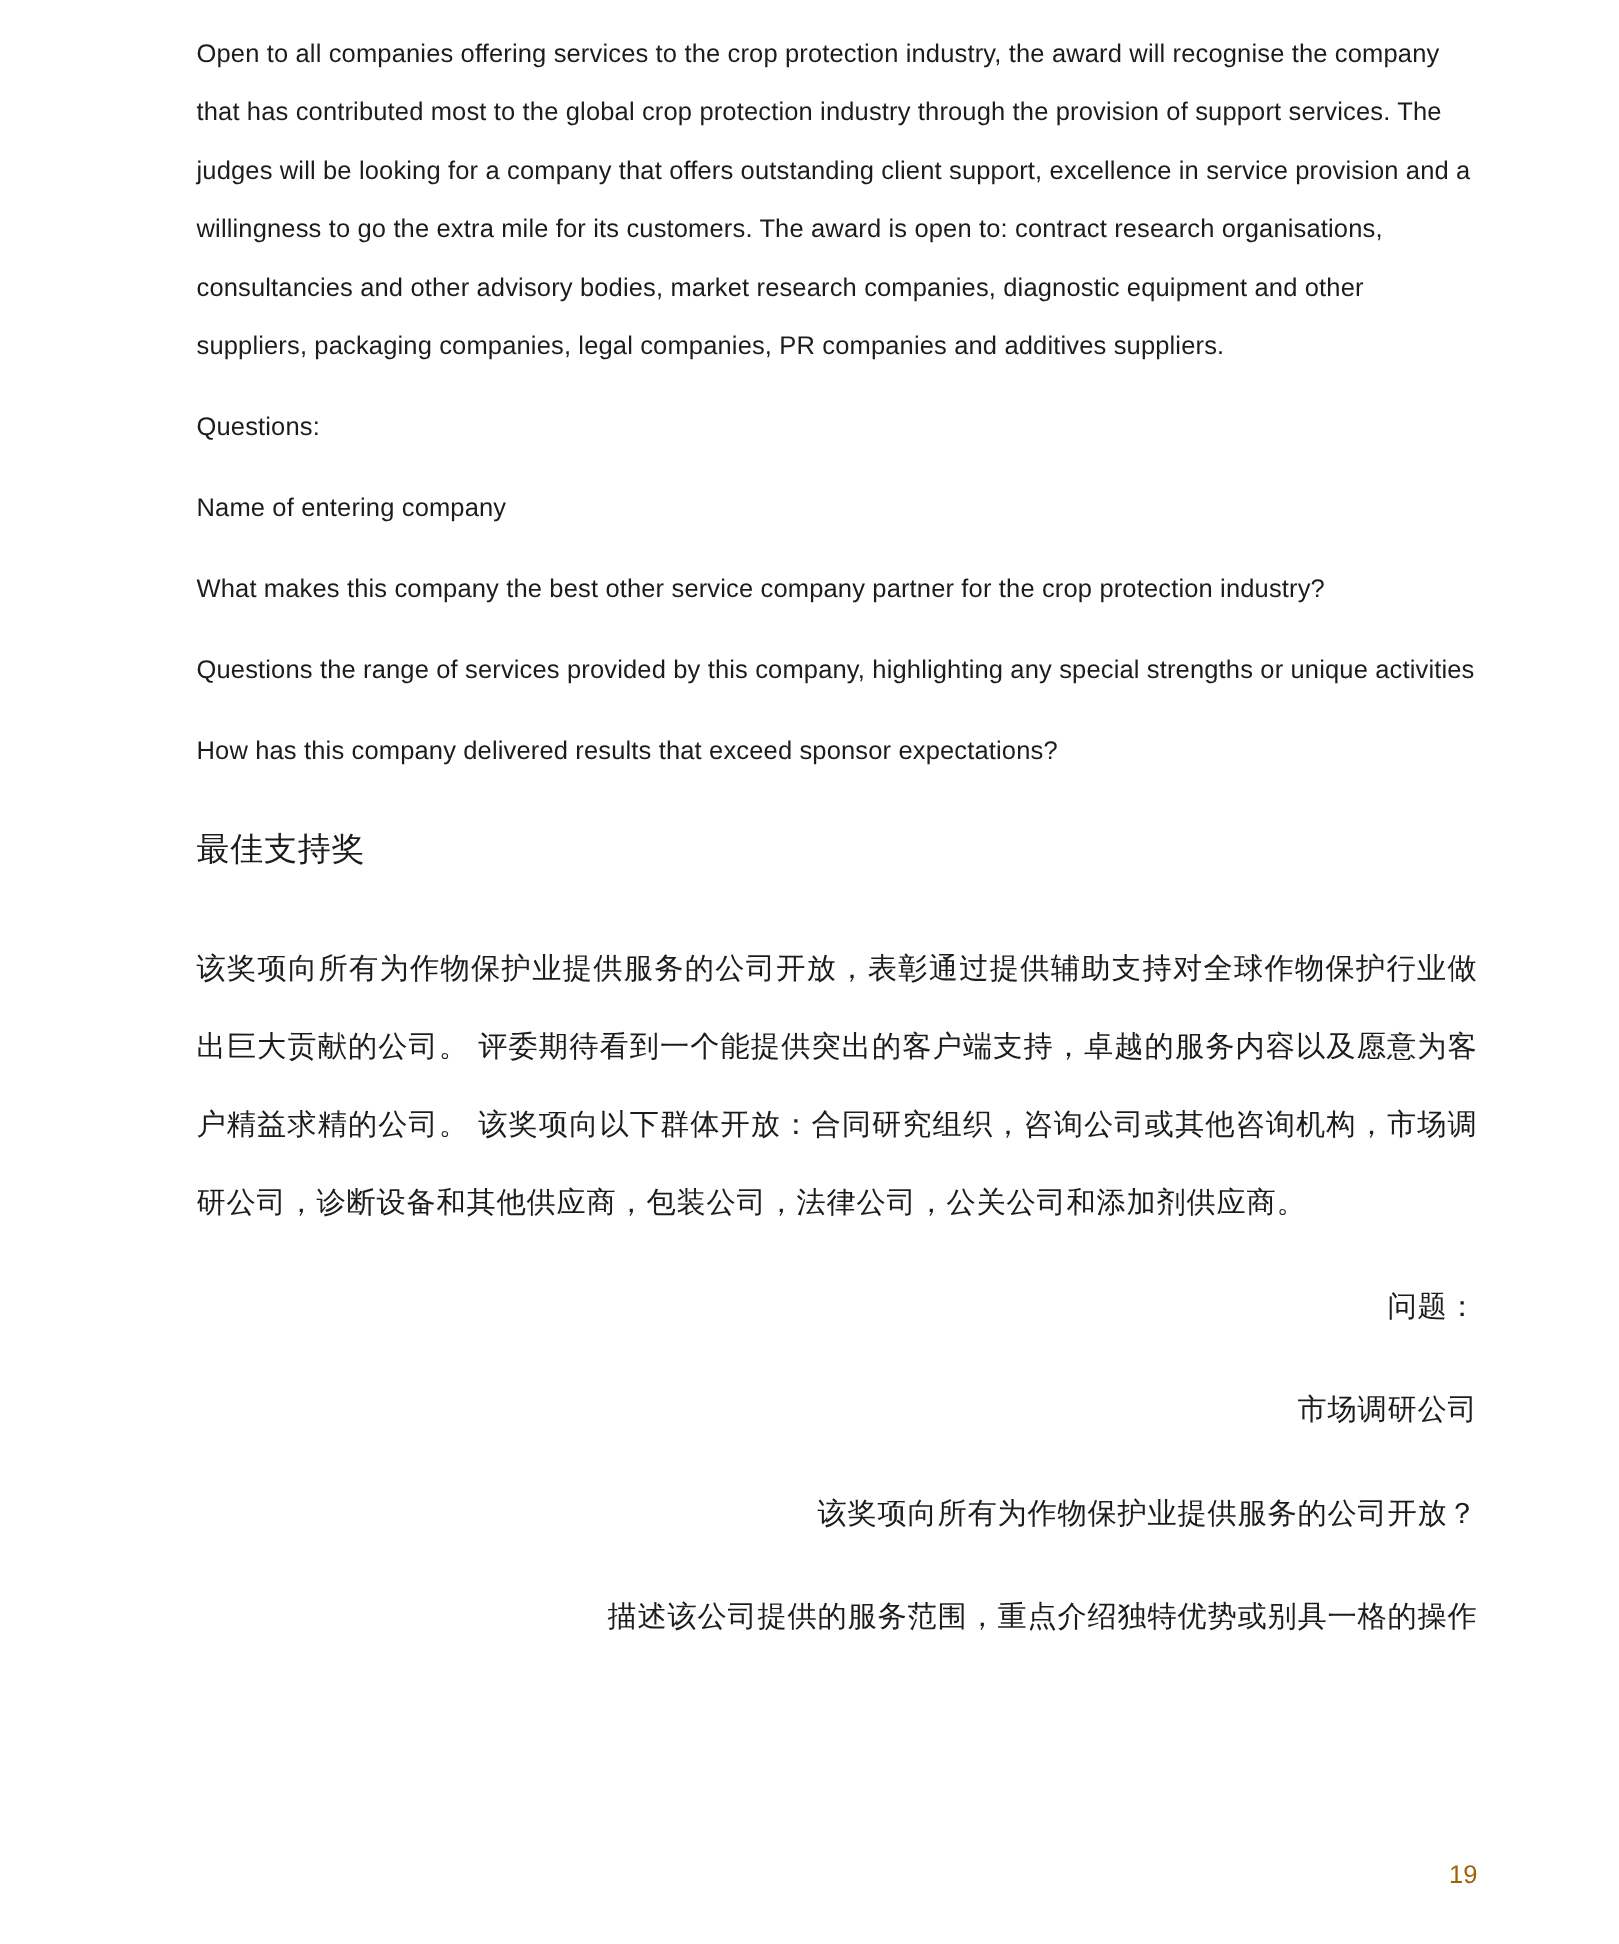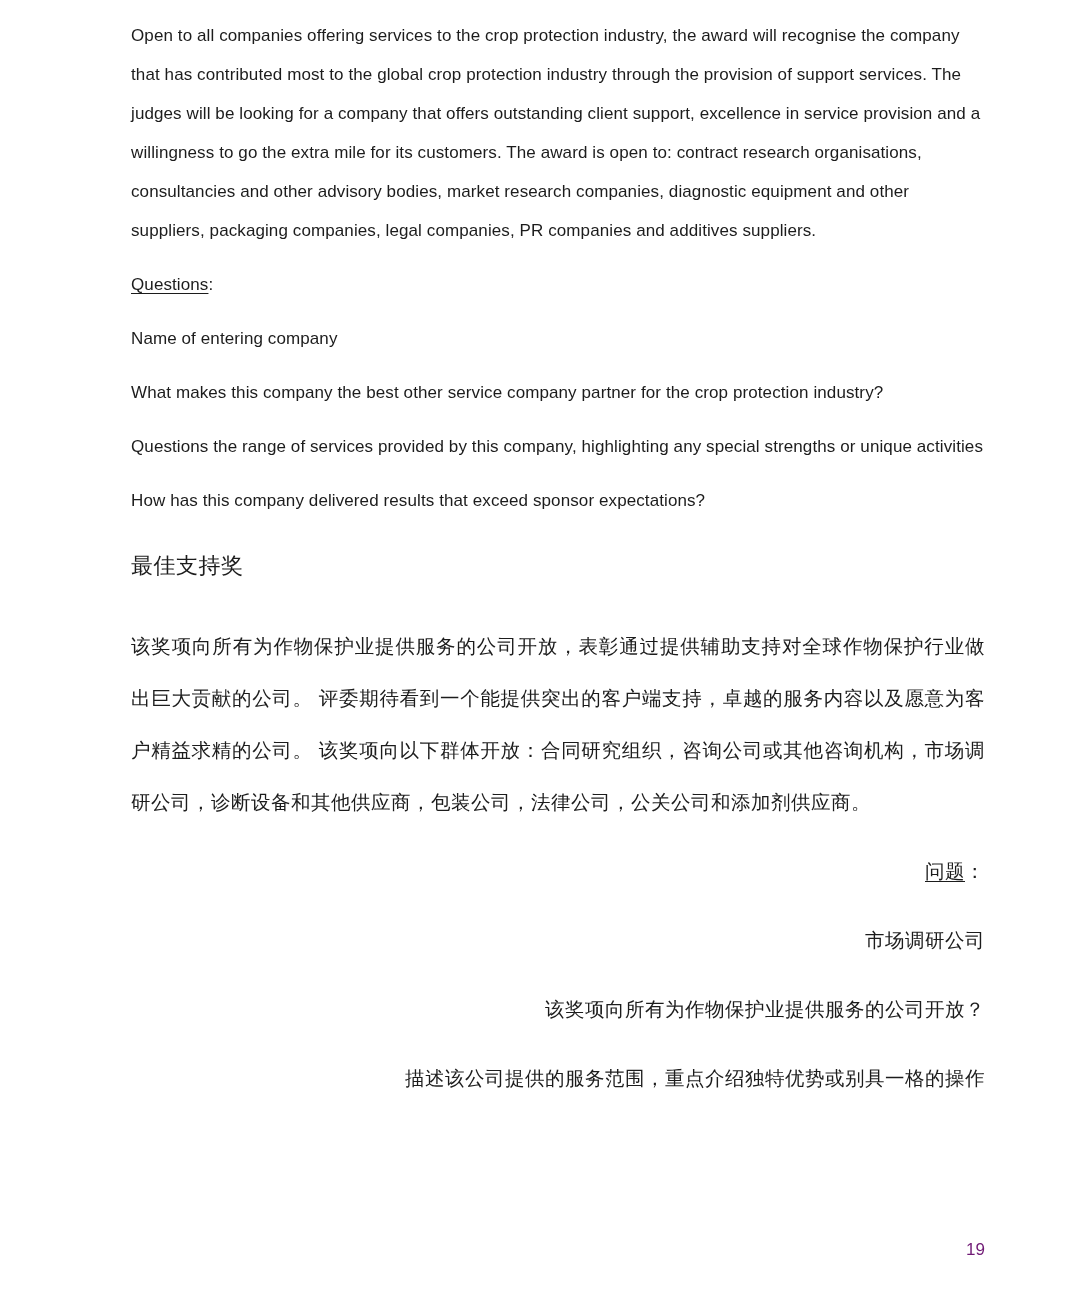--- a/index.html
+++ b/index.html
@@ -24,21 +24,20 @@
     line-height: 39px;
     letter-spacing: 0.1px;
   }
   .en-para {
     margin-top: 0;
   }
   .en-block {
     margin-top: 15px;
   }
   .u-label {
-    text-decoration: underline;
     text-underline-offset: 3px;
   }
   .cn-heading {
     font-size: 22px;
     font-weight: normal;
     line-height: 36px;
     margin-top: 28px;
     letter-spacing: 0.5px;
   }
   .cn {
@@ -52,21 +51,21 @@
     text-align: justify;
   }
   .cn-block {
     margin-top: 17px;
   }
   .page-number {
     position: absolute;
     right: 94px;
     top: 1240px;
     font-size: 17px;
-    color: #701a75;
+    color: #a16207;
     margin-left: 20px;
   }
 </style>
 </head>
 <body>
 
 <div class="page">
 
   <p class="en en-para">Open to all companies offering services to the crop protection industry, the award will recognise the company that has contributed most to the global crop protection industry through the provision of support services. The judges will be looking for a company that offers outstanding client support, excellence in service provision and a willingness to go the extra mile for its customers. The award is open to: contract research organisations, consultancies and other advisory bodies, market research companies, diagnostic equipment and other suppliers, packaging companies, legal companies, PR companies and additives suppliers.</p>
 

